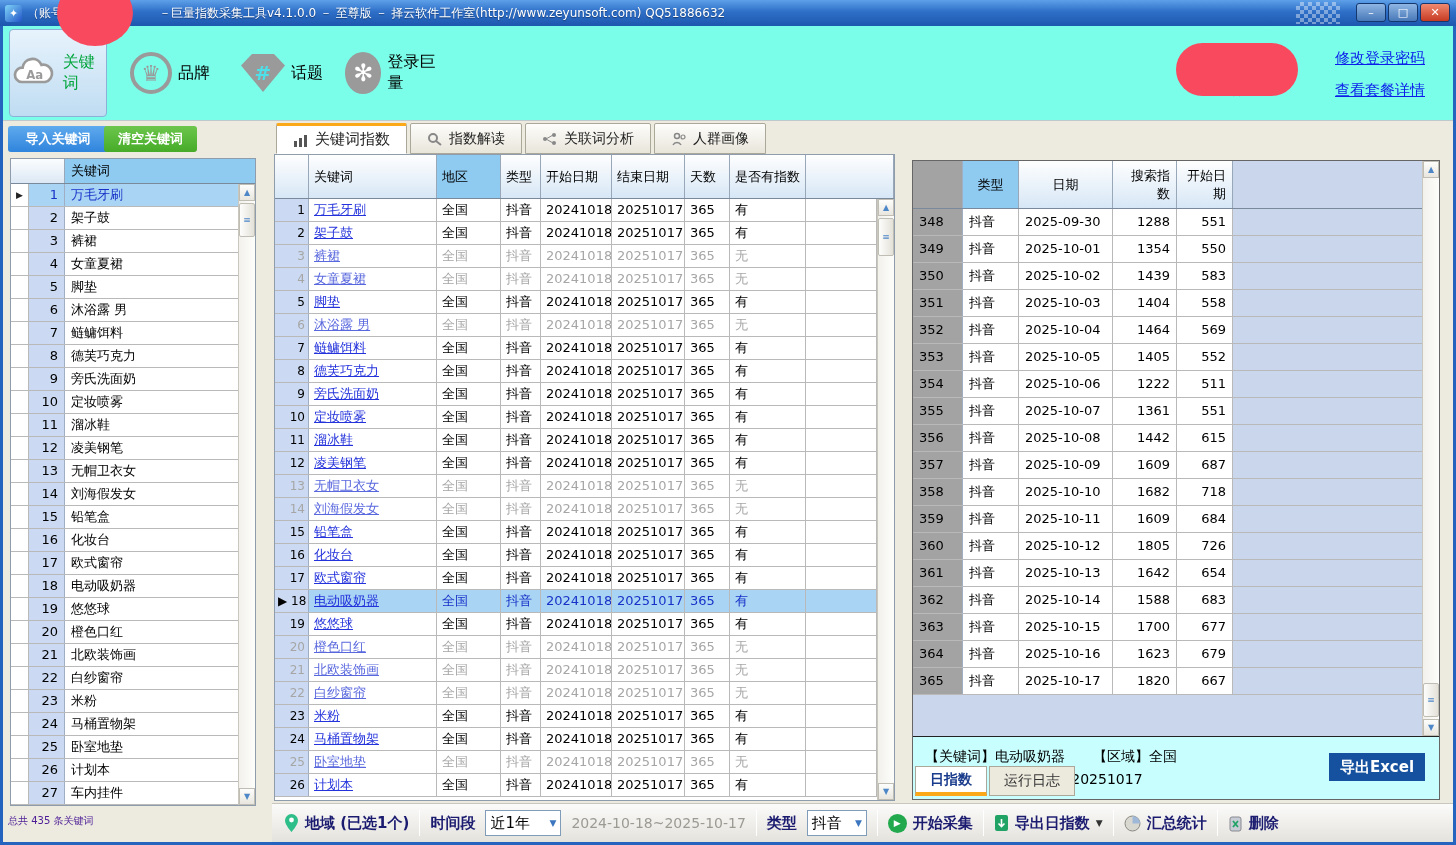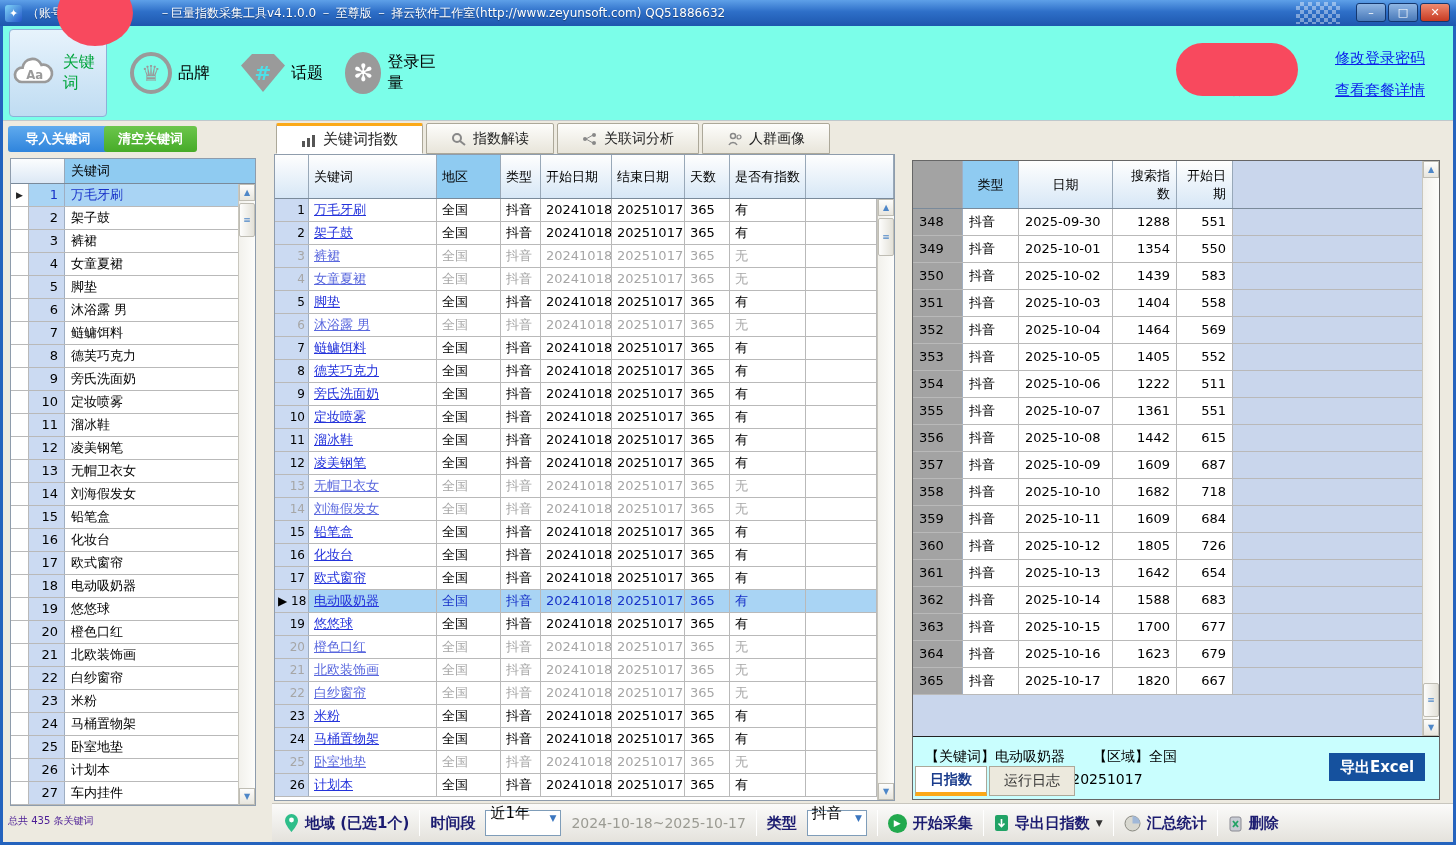--- a/index.html
+++ b/index.html
@@ -70,21 +70,21 @@
   .vscroll{width:17px;flex:0 0 auto;background:linear-gradient(90deg,#F2F1EC,#FDFDFB);
     border-left:1px solid #C9C7BE;display:flex;flex-direction:column;}
   .sb-btn{height:17px;flex:0 0 auto;background:linear-gradient(#FDFDFC,#E8E6DE);border:1px solid #BFBDB4;
     color:#4E87C8;font-size:8px;line-height:15px;text-align:center;}
   .sb-track{flex:1;position:relative;}
   .sb-thumb{position:absolute;left:0;width:100%;background:linear-gradient(90deg,#FDFDFC,#E3E1D8);
     border:1px solid #BFBDB4;border-radius:2px;color:#4E87C8;font-size:9px;display:flex;
     align-items:center;justify-content:center;}
   
   .tabs{position:absolute;left:276px;top:123px;display:flex;gap:3px;z-index:5;}
-  .tab{height:31px;display:flex;align-items:center;gap:6px;padding:0 24px;font-size:14px;
+  .tab{height:31px;display:flex;align-items:center;gap:6px;padding:0 16px;font-size:14px;
     border:1px solid #ACA899;background:linear-gradient(#FDFDFB,#E8E5DA);border-radius:2px 2px 0 0;color:#222;}
   .tab.active{background:#fff;border-top:3px solid #FBA919;border-bottom:1px solid #fff;font-size:15px;}
   .tabicon{width:16px;height:14px;flex:0 0 auto;}
   
   .mgrid{position:absolute;left:274px;top:154px;width:621px;height:647px;background:#fff;
     border:1px solid #8E9CAC;display:flex;flex-direction:column;}
   .mheadrow{display:flex;height:44px;flex:0 0 auto;border-bottom:1px solid #7A8A9A;}
   .mhc{border-right:1px solid #98A8B8;background:linear-gradient(#FEFEFE,#D7E7F6);
     padding:3px 5px;font-size:13px;line-height:17px;display:flex;align-items:center;}
   .mhc.bright{background:#8FCBF1;}
@@ -131,21 +131,21 @@
   .btabs{position:absolute;left:915px;top:766px;display:flex;gap:2px;}
   .btab{height:30px;padding:0 14px;font-size:14px;display:flex;align-items:center;
     border:1px solid #ACA899;background:#ECE9DD;color:#333;}
   .btab.active{background:#fff;border-bottom:4px solid #FBA919;color:#1A3C8C;font-weight:bold;}
   
   .btoolbar{position:absolute;left:272px;top:803px;width:1181px;height:39px;
     background:linear-gradient(#FBFBFA,#E4E2DC);border-top:1px solid #C8C6BE;
     display:flex;align-items:center;gap:10px;padding:0 12px;font-size:15px;color:#1B1B70;font-weight:bold;}
   .sep{width:1px;height:26px;background:#C3C1B8;border-right:1px solid #fff;flex:0 0 auto;}
   .titem{display:flex;align-items:center;gap:6px;white-space:nowrap;cursor:pointer;}
-  .ddl{background:#fff;border:1px solid #7F9DB9;height:24px;display:flex;align-items:flex-end;
+  .ddl{background:#fff;border:1px solid #7F9DB9;height:24px;display:flex;align-items:center;
     padding:12px 4px;font-weight:normal;color:#000;gap:6px;cursor:pointer;}
   .caret{color:#3B76BF;font-size:9px;}
   .grayrange{color:#9B9B93;font-weight:normal;font-size:14px;}
   .play{width:19px;height:19px;border-radius:50%;background:#22A94E;color:#fff;font-size:9px;
     display:flex;align-items:center;justify-content:center;}
   svg{display:block;}
 </style>
 </head>
 <body>
 

